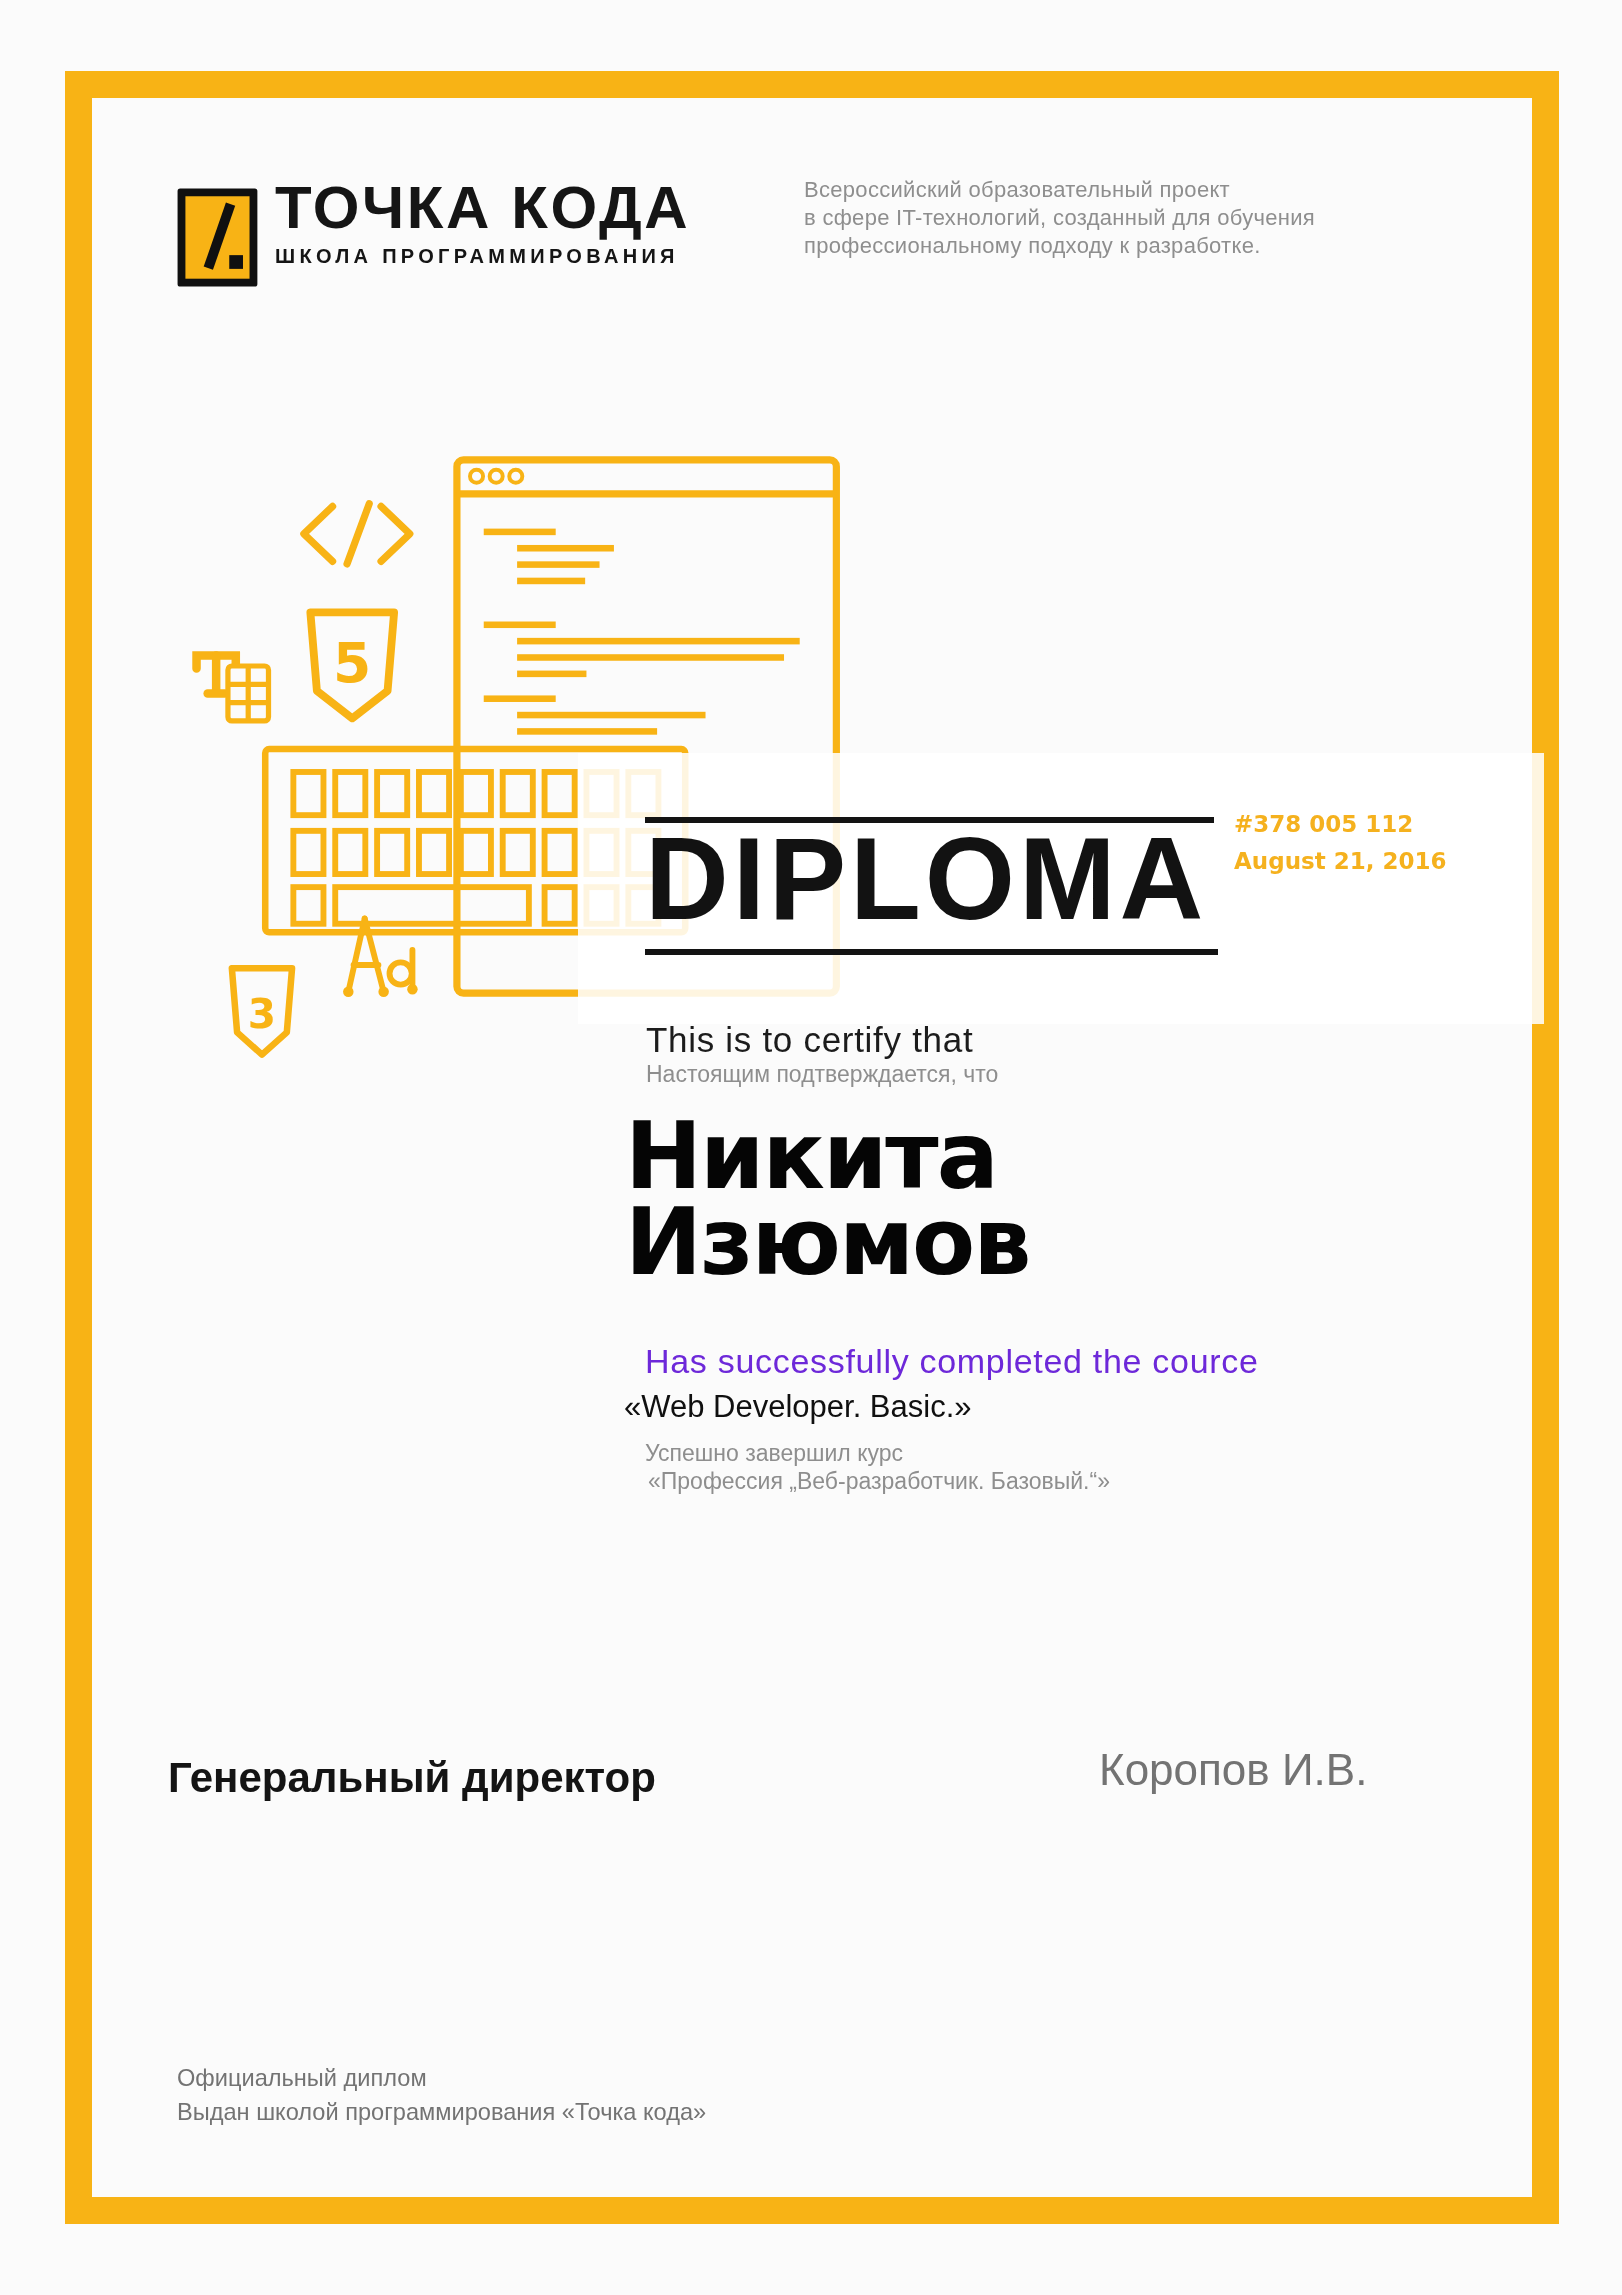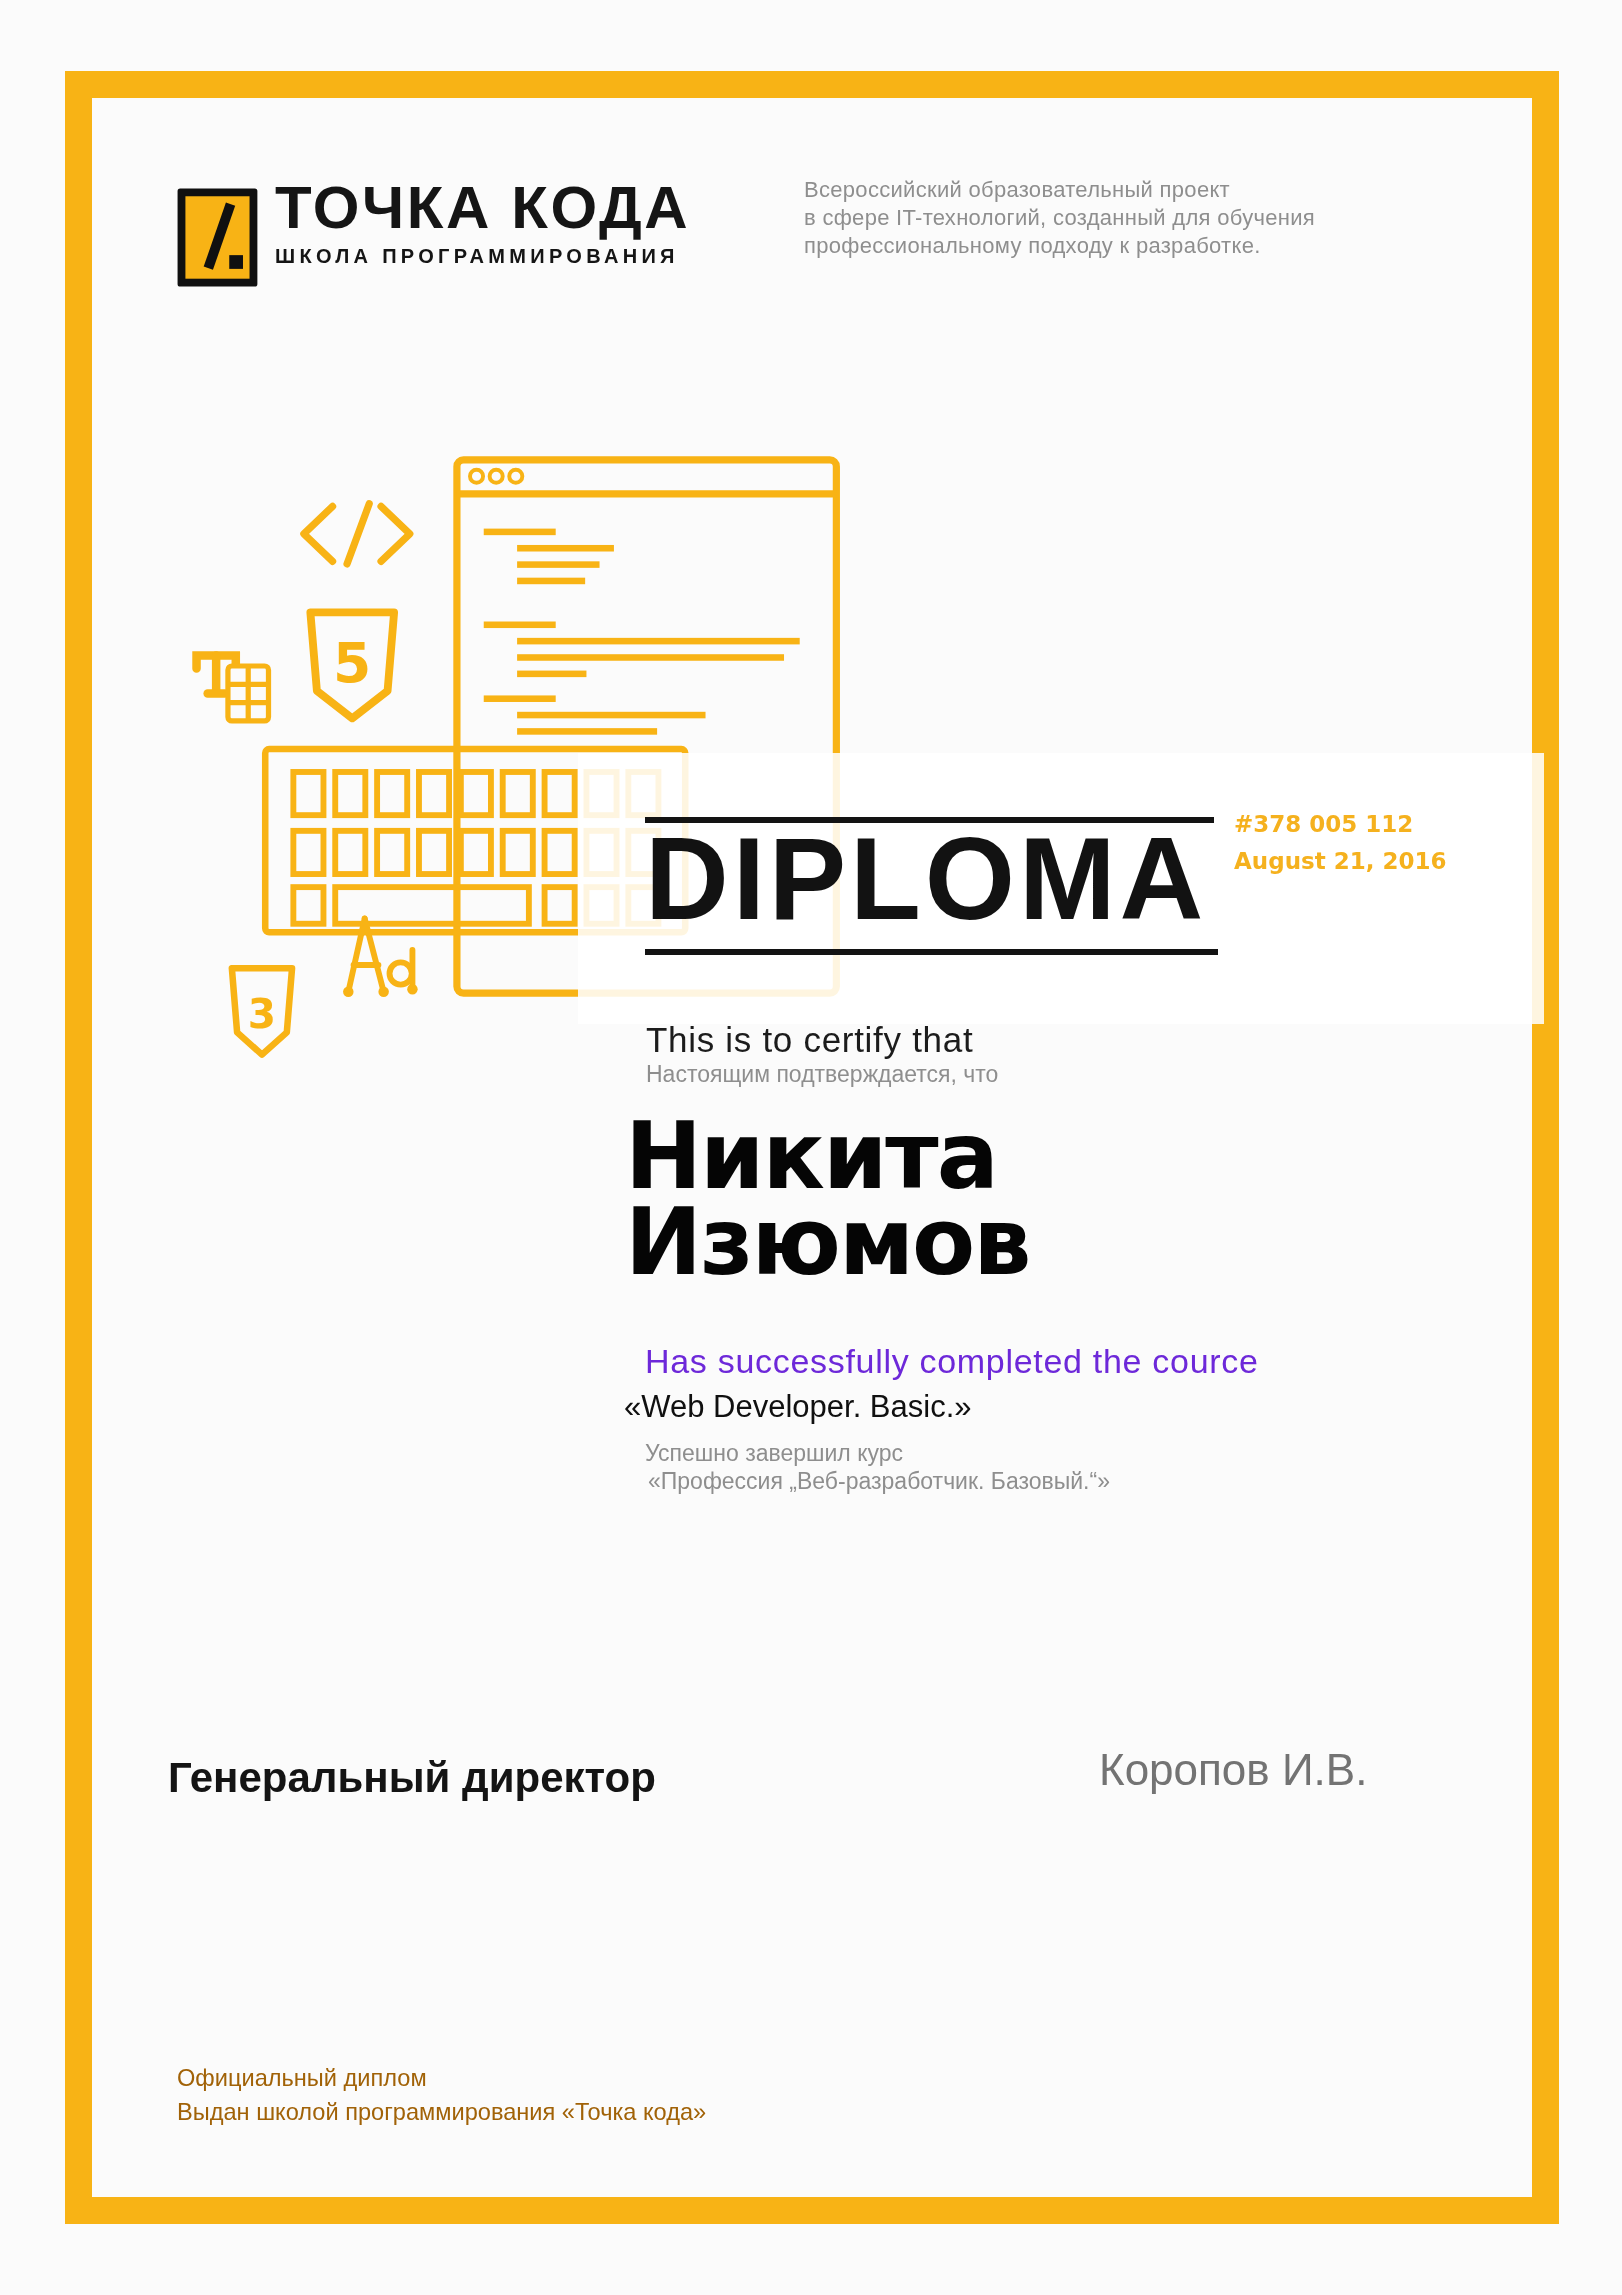--- a/index.html
+++ b/index.html
@@ -90,21 +90,21 @@
   .sig-role{
     left:168px;top:1746px;
     font-size:42px;line-height:46px;font-weight:bold;color:#141414;white-space:nowrap;margin-top:9px;
   }
   .sig-name{
     left:1099px;top:1746px;
     font-size:44px;line-height:48px;color:#737373;white-space:nowrap;
   }
   .footer{
     left:177px;top:2061px;
-    font-size:23.6px;line-height:34px;color:#a16207;white-space:nowrap;
+    font-size:23.6px;line-height:34px;color:#737373;white-space:nowrap;
   }
 </style>
 </head>
 <body>
 
 <div class="abs frame"></div>
 
 <svg class="abs" style="left:0;top:0" width="1623" height="2295" viewBox="0 0 2480 3508">
 
   <g>

